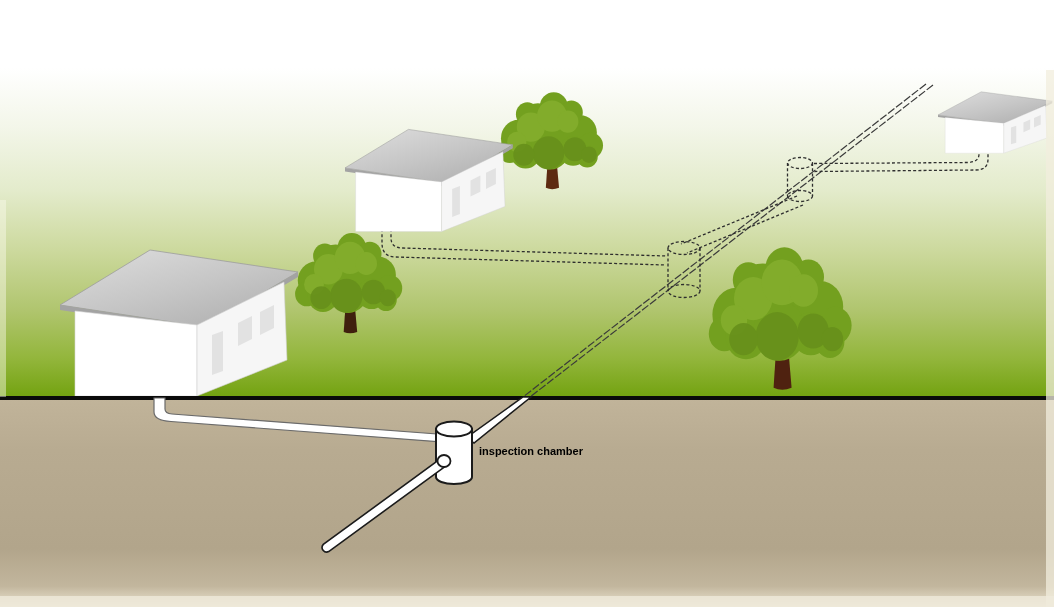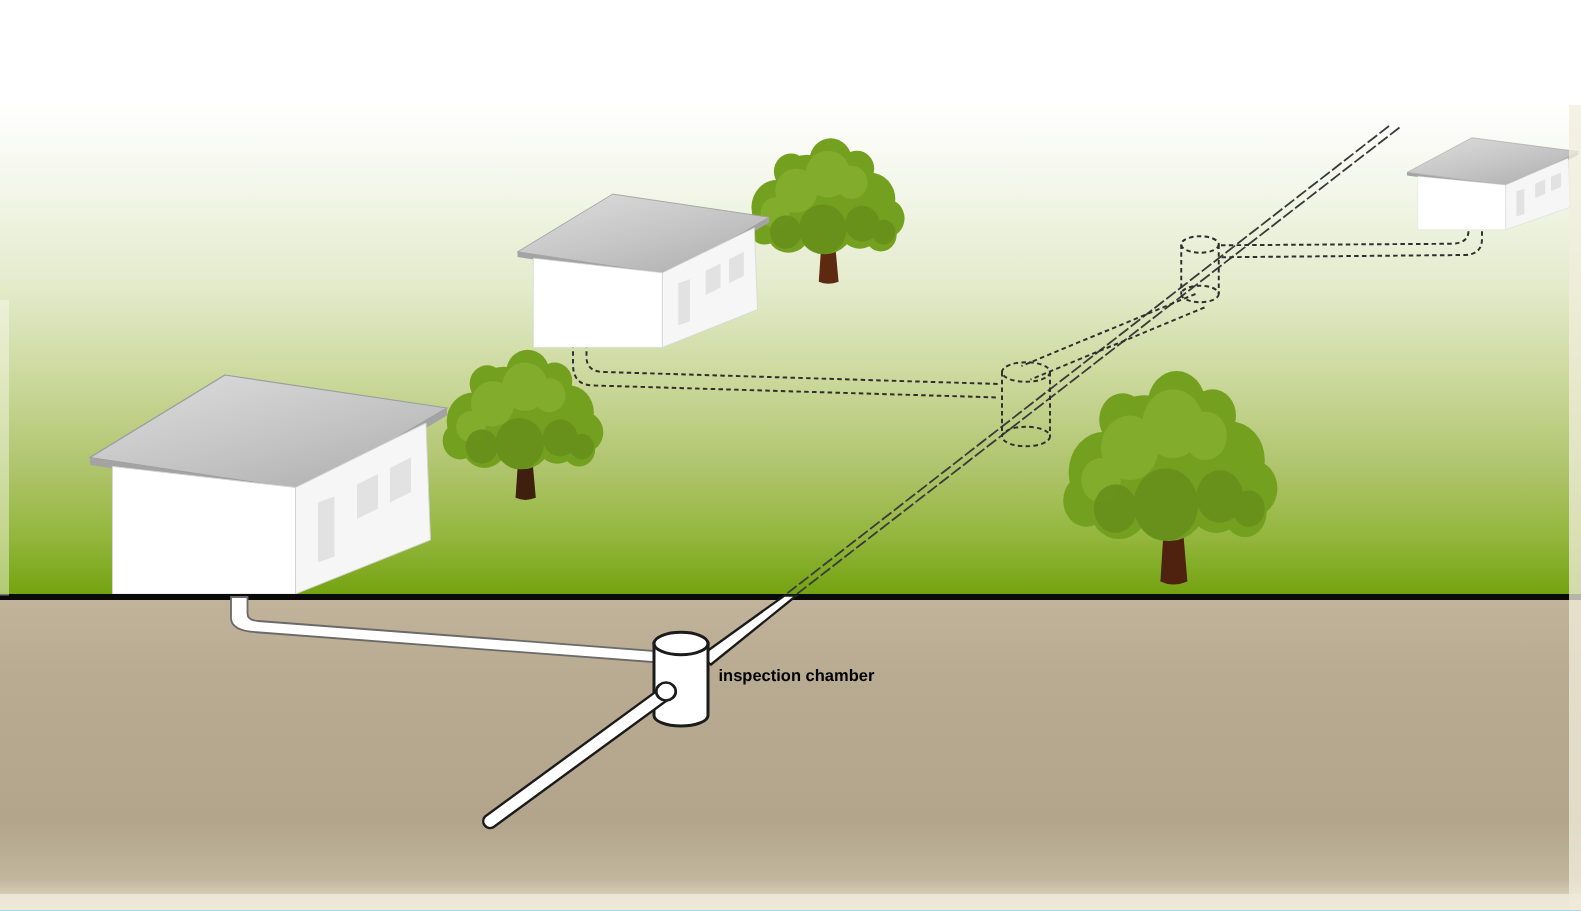--- a/index.html
+++ b/index.html
@@ -1,18 +1,18 @@
 <!DOCTYPE html>
 <html><head>
 <meta charset="utf-8">
 <style>
   html,body { margin:0; padding:0; background:#ffffff; }
   .stage {
     position:relative; width:1054px; height:607px; overflow:hidden;
-    background:#0ea5e9; font-family:"Liberation Sans", sans-serif;
+    background:#fdba74; font-family:"Liberation Sans", sans-serif;
   }
   .stage svg { position:absolute; left:0; top:0; }
   .chamber-label {
     position:absolute; left:479px; top:445px;
     font: bold 11px "Liberation Sans", sans-serif;
     color:#000; white-space:nowrap;
   }
 </style>
 </head>
 <body>

